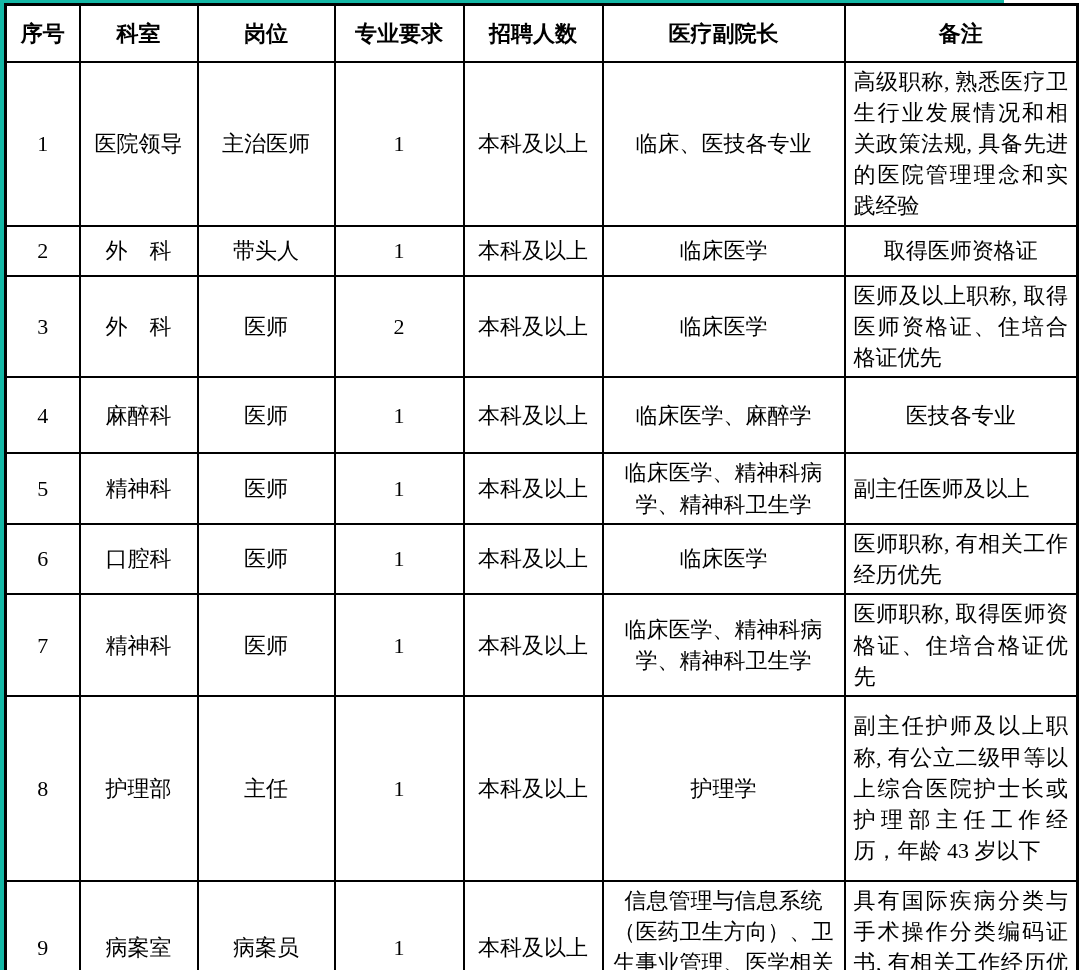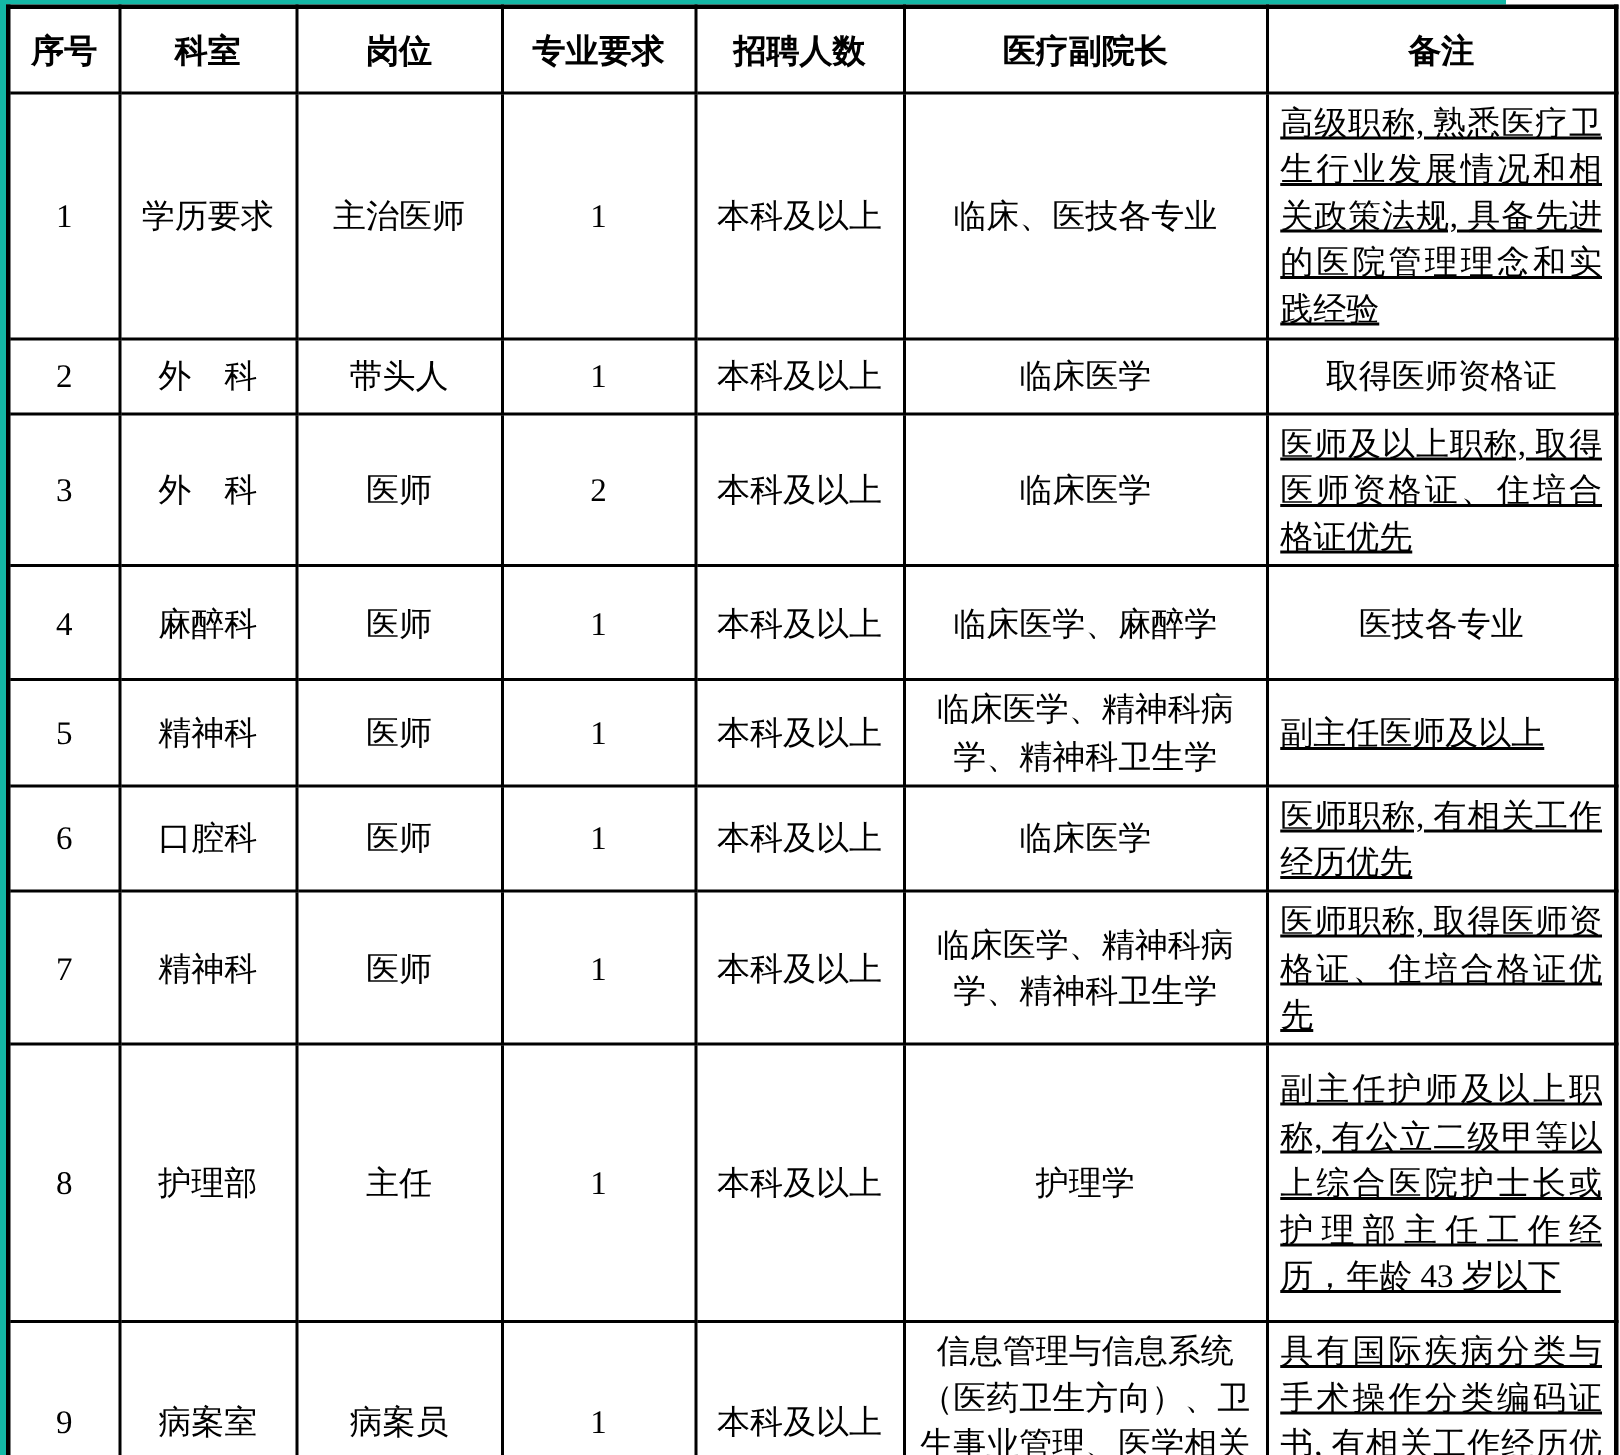--- a/index.html
+++ b/index.html
@@ -53,21 +53,20 @@
   tbody tr:nth-child(6) { height: 59px;  }
   tbody tr:nth-child(7) { height: 93px;  }
   tbody tr:nth-child(8) { height: 185px; }
   tbody tr:nth-child(9) { height: 118px; }
 
   td.longtext {
     text-align: justify;
     text-align-last: left;
     text-justify: inter-character;
     padding: 3px 8px;
-    text-decoration: underline;
   }
 </style>
 </head>
 <body>
 
 <div class="page">
   <table class="recruit">
     <colgroup>
       <col class="c-no">
         <col class="c-dept">
@@ -84,21 +83,21 @@
           <th>岗位</th>
           <th>专业要求</th>
           <th>招聘人数</th>
           <th>医疗副院长</th>
           <th>备注</th>
         </tr>
     </thead>
     <tbody>
         <tr>
           <td>1</td>
-          <td>学历要求</td>
+          <td>医院领导</td>
           <td>主治医师</td>
           <td>1</td>
           <td>本科及以上</td>
           <td>临床、医技各专业</td>
           <td class="longtext">高级职称, 熟悉医疗卫生行业发展情况和相关政策法规, 具备先进的医院管理理念和实践经验</td>
         </tr>
         <tr>
           <td>2</td>
           <td>外　科</td>
           <td>带头人</td>

